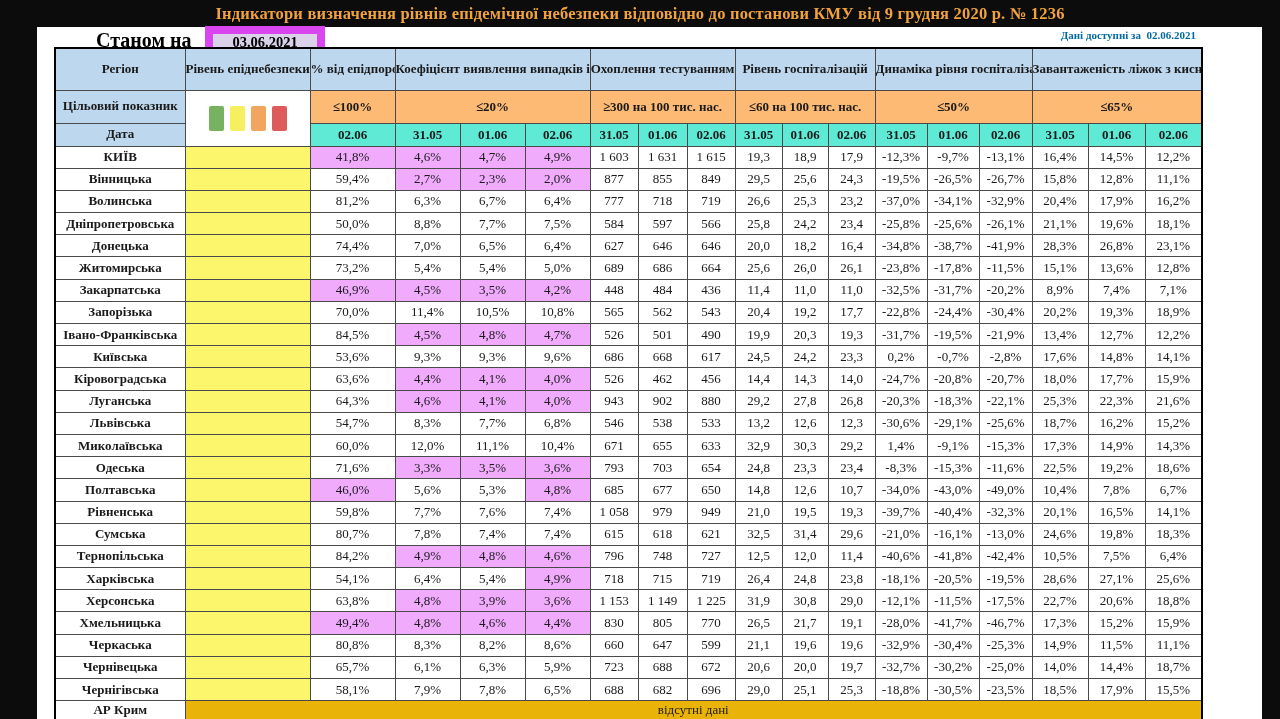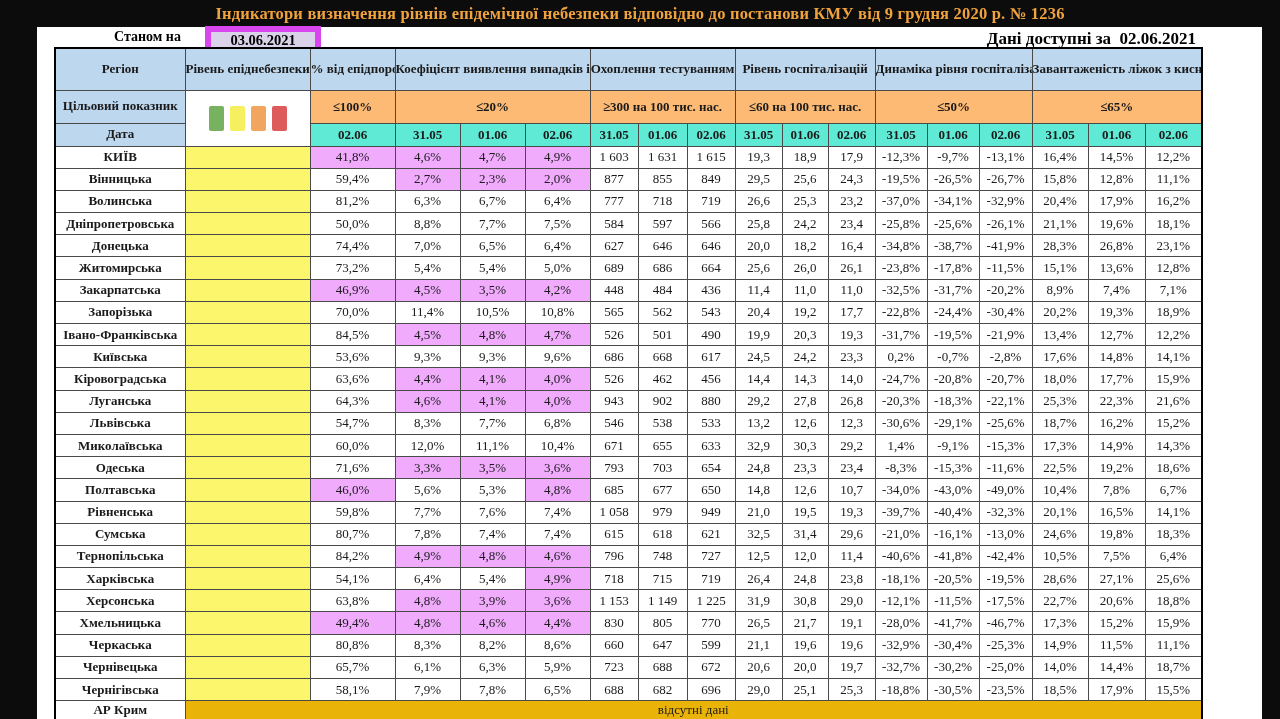--- a/index.html
+++ b/index.html
@@ -8,27 +8,27 @@
     background:#ffffff;font-family:"Liberation Serif", serif;
   }
   .bar{position:absolute;top:0;height:719px;background:#0c0c0c;}
   .bar-left{left:0;width:37px;}
   .bar-right{right:0;width:18px;}
   .title-band{
     position:absolute;left:0;top:0;width:1280px;height:27px;background:#0c0c0c;
     display:flex;align-items:center;justify-content:center;
     color:#f0a23c;font-weight:bold;font-size:16.5px;letter-spacing:.2px;white-space:nowrap;
   }
-  .asof-label{position:absolute;top:29px;left:96px;font-weight:bold;font-size:14px;color:#000;margin-left:18px;}
+  .asof-label{position:absolute;top:29px;left:96px;font-weight:bold;font-size:20px;color:#000;}
   .asof-box{
     position:absolute;top:26px;left:205px;width:104px;height:17px;
-    background:#d9d2e9;border:6px solid #d946ef;
+    background:#d9d2e9;border:8px solid #d946ef;
     text-align:center;font-weight:bold;font-size:14.5px;line-height:17px;color:#000;
   }
-  .available-note{position:absolute;top:29px;right:84px;font-weight:bold;font-size:17px;color:#000000;white-space:nowrap;}
+  .available-note{position:absolute;top:29px;right:84px;font-weight:bold;font-size:11px;color:#0369a1;white-space:nowrap;}
   table.ind{
     position:absolute;left:54px;top:47px;width:1147px;
     border-collapse:collapse;table-layout:fixed;
     border:2px solid #000;
   }
   table.ind th, table.ind td{
     border:1px solid #4a4a4a;padding:0;text-align:center;vertical-align:middle;
     font-size:13px;color:#1a1a1a;overflow:hidden;white-space:nowrap;
   }
   .hblue{background:#bdd7ee;color:#17375e;font-weight:bold;font-size:12.5px;line-height:1.15;white-space:normal;}

